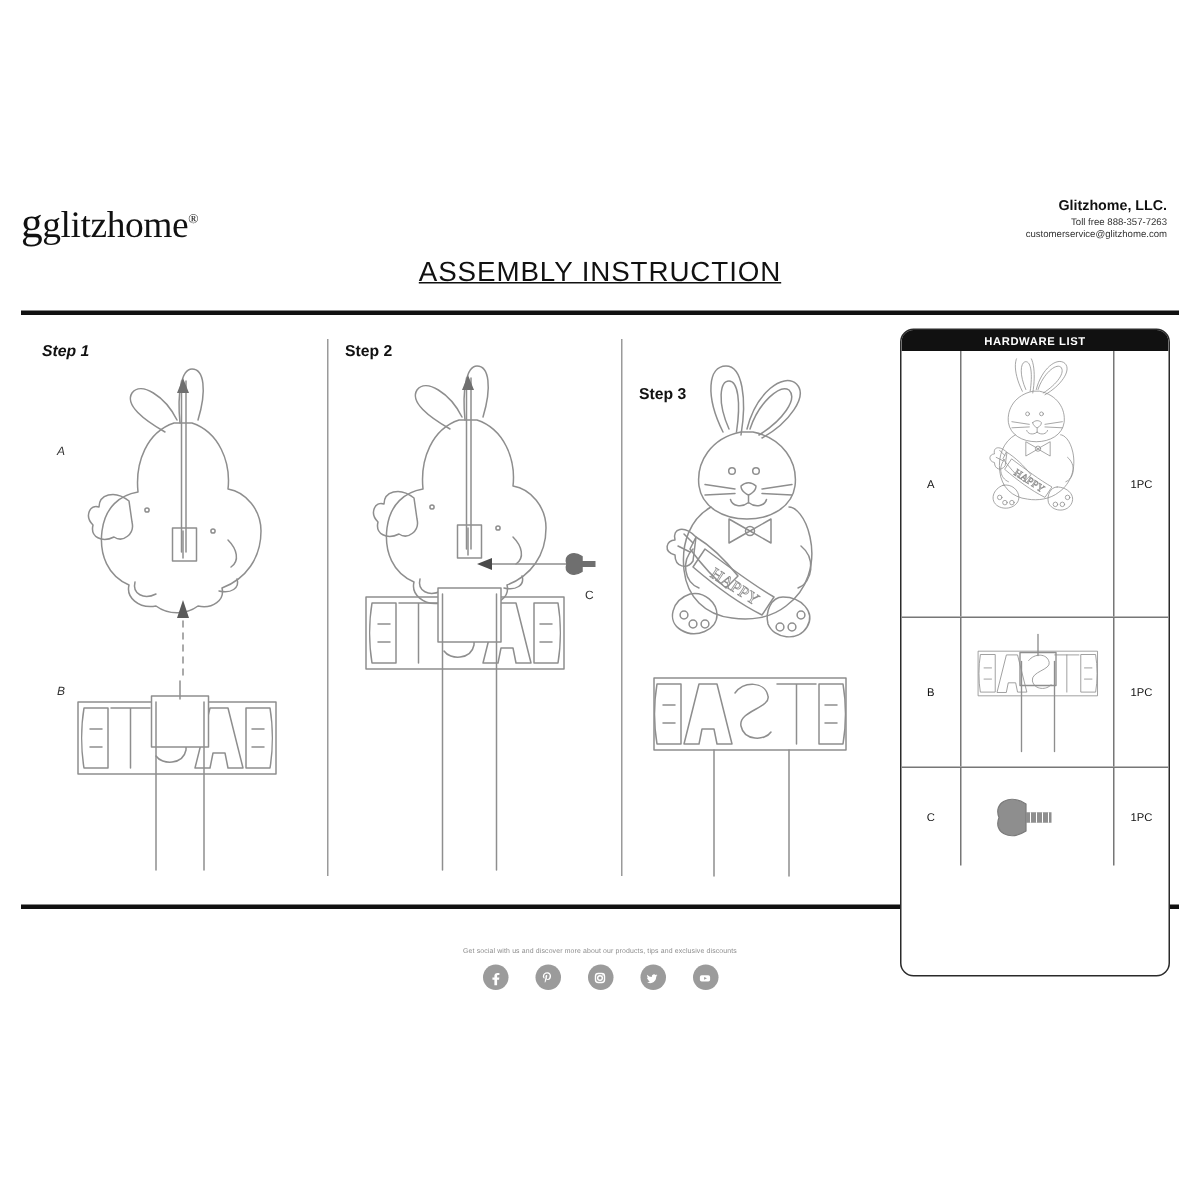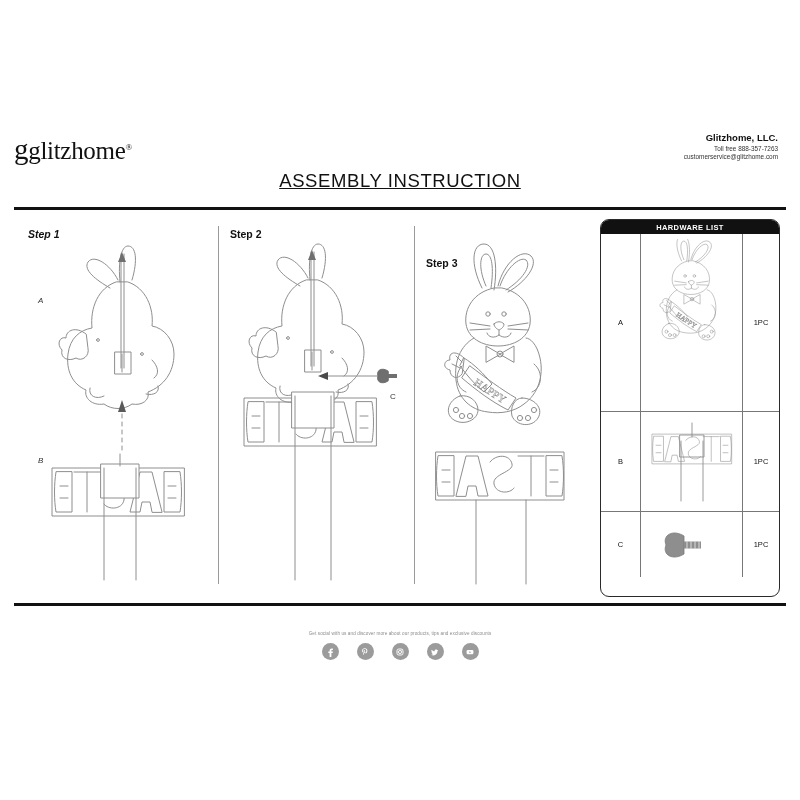--- a/index.html
+++ b/index.html
@@ -59,21 +59,21 @@
   .step.s3 .step-label{left:12px;margin-top:29px;}
 
   .callout{position:absolute;font-size:8px;color:#333;}
 
   .art{position:absolute;left:0;top:18px;width:100%;height:352px;}
   .art svg{display:block;width:100%;height:100%;}
 
   
   .hw{
     position:absolute;left:600px;top:219px;
-    width:180px;height:378px;
+    width:180px;height:432px;
     border:1.4px solid #2a2a2a;border-radius:9px;
     box-sizing:border-box;overflow:hidden;background:#fff;
   }
   .hw-title{
     height:14px;background:#111;color:#fff;
     font-size:7.5px;font-weight:bold;letter-spacing:.4px;
     display:flex;align-items:center;justify-content:center;
   }
   .hw-head{
     display:flex;height:17px;

